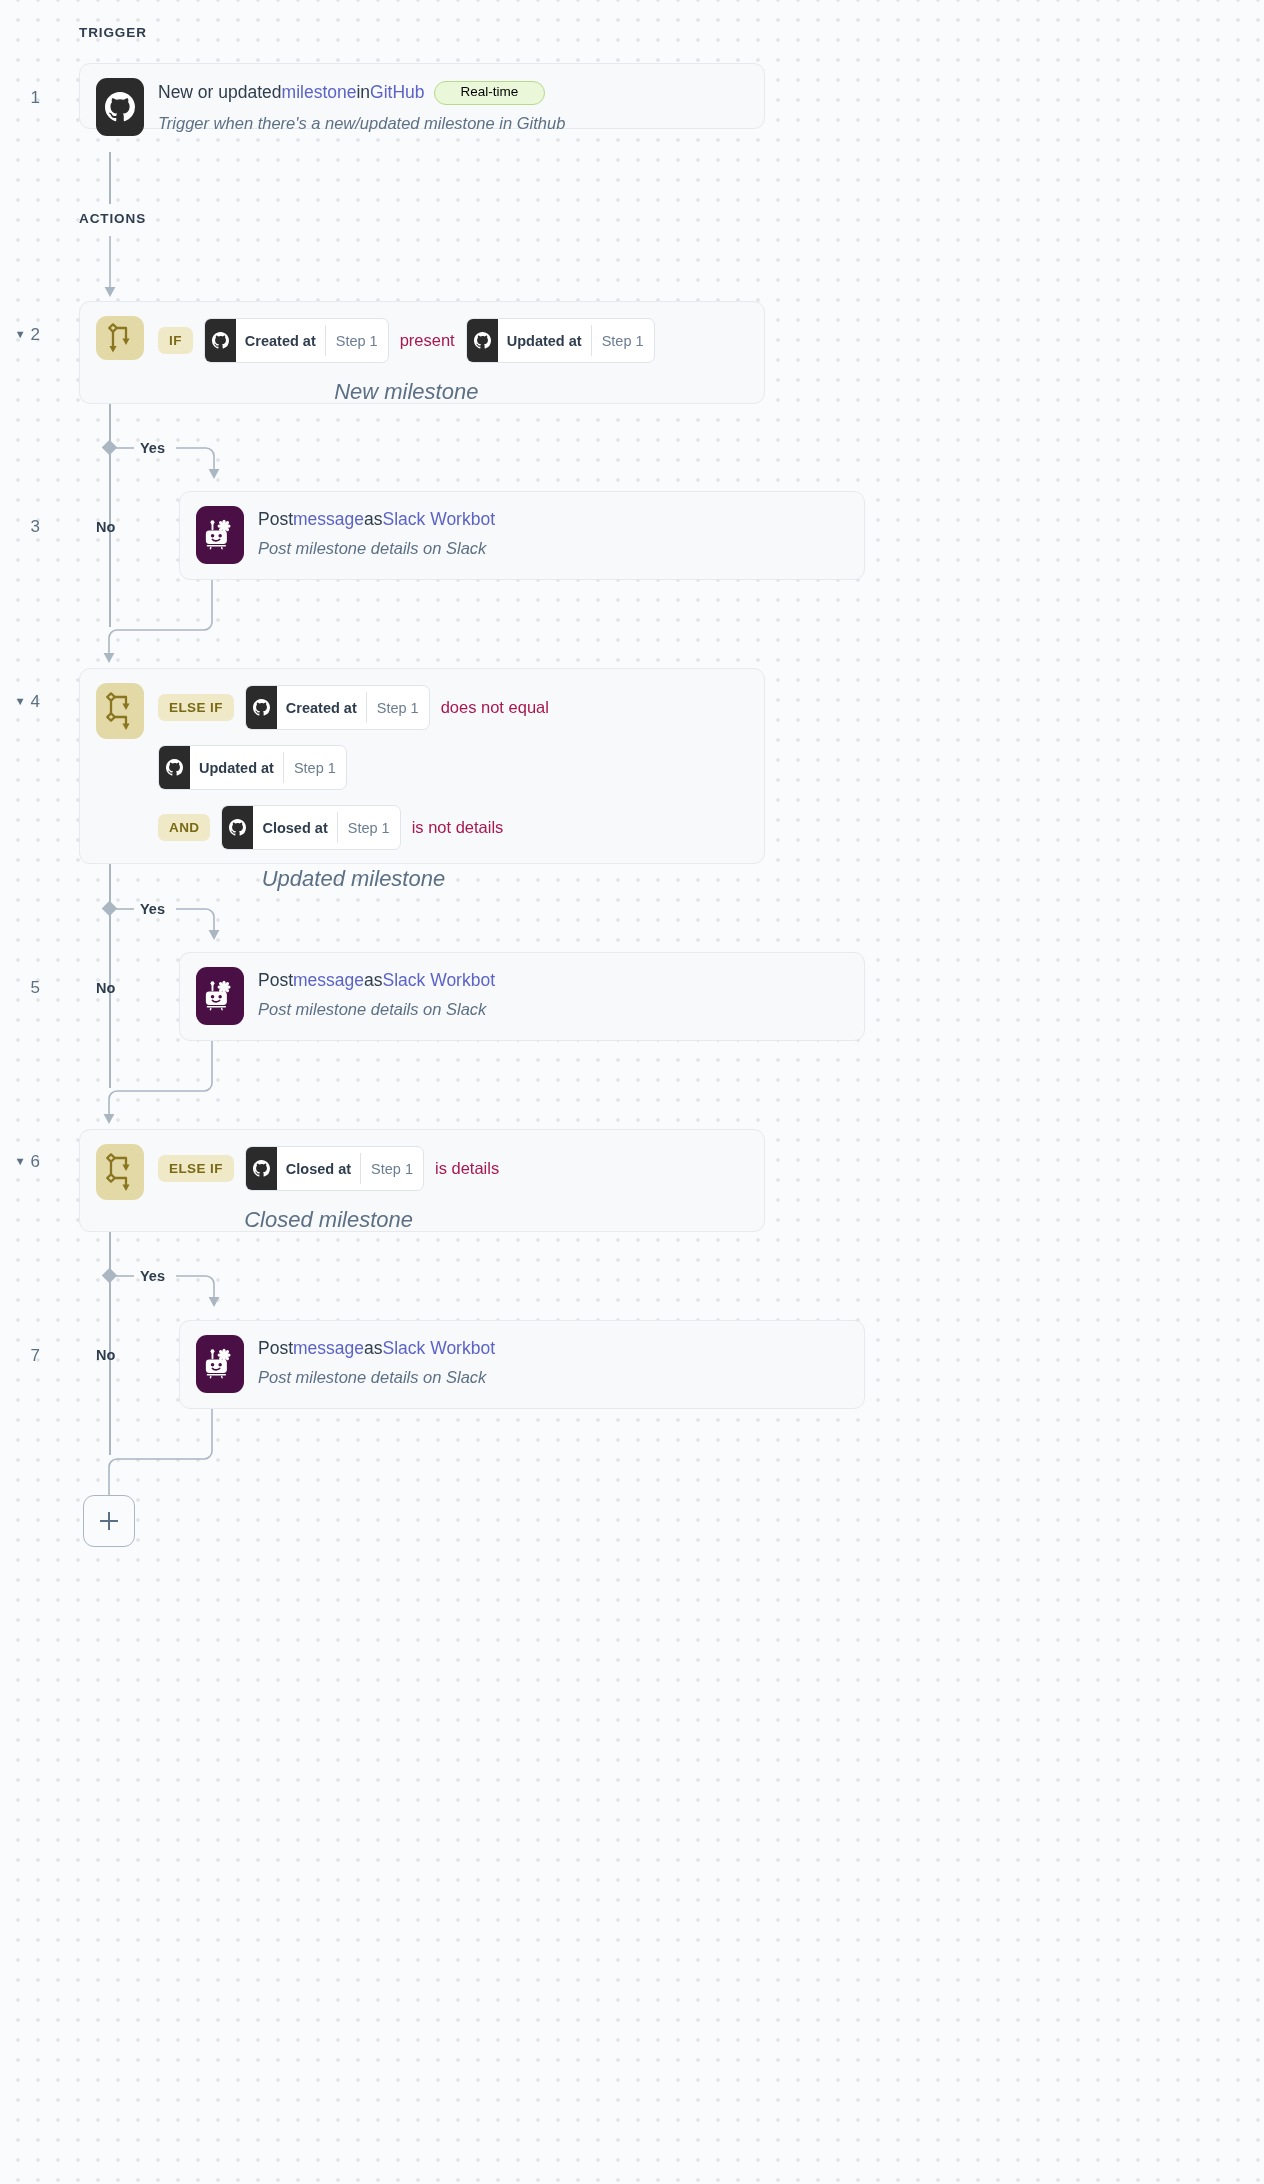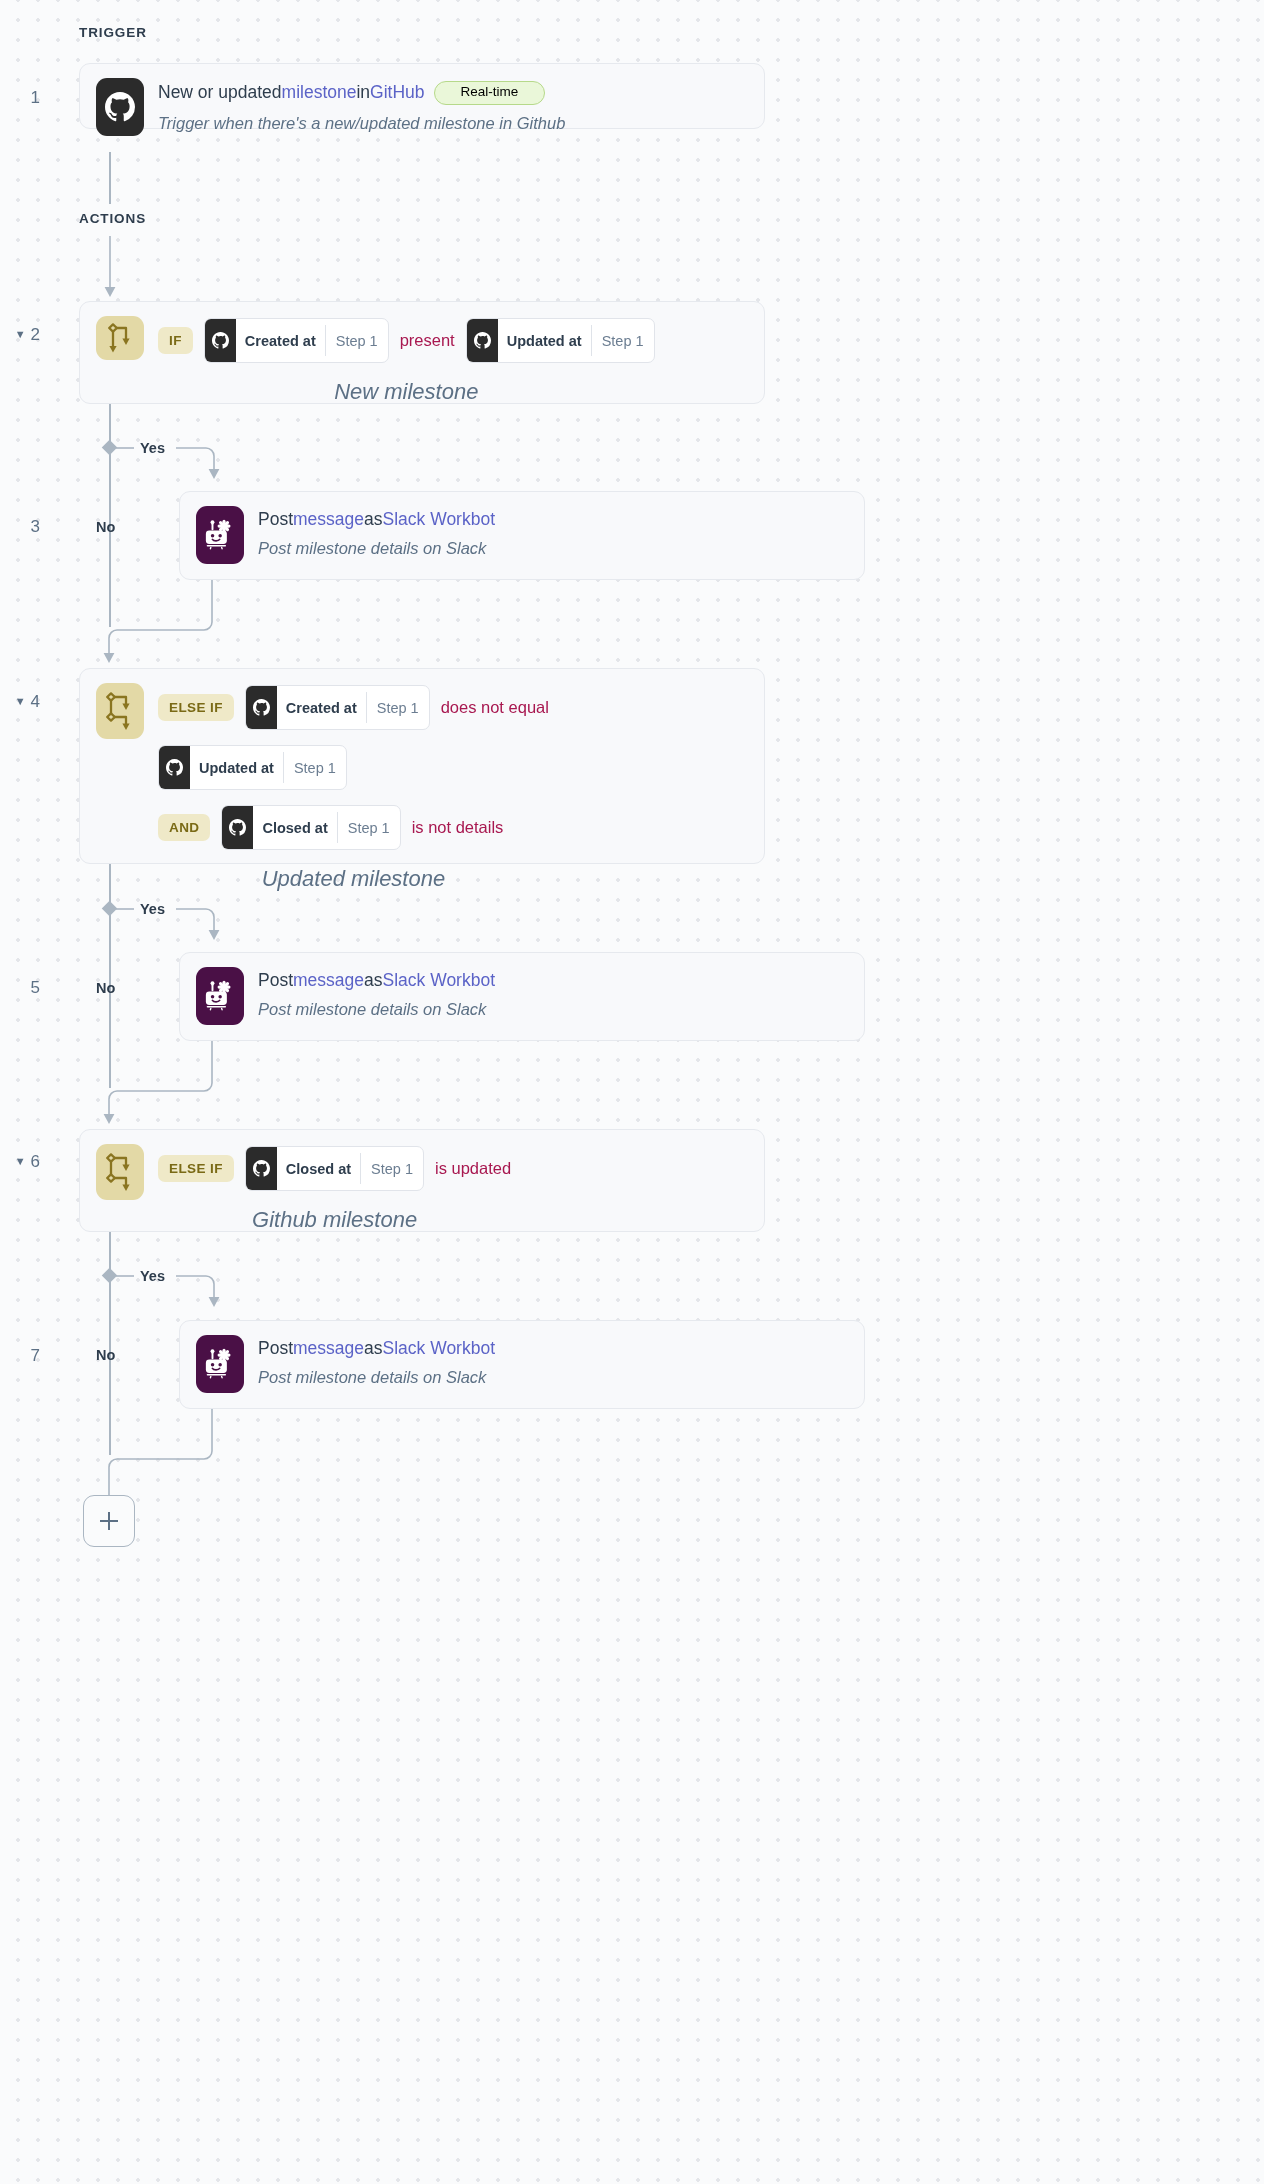--- a/index.html
+++ b/index.html
@@ -532,23 +532,23 @@
           <span class="field-pill">
             <span class="pill-icon">
                 <svg width="17" height="17">
                   <use href="#gh"></use>
                 </svg>
               </span>
             <span class="pill-label">Closed at</span>
             <span class="pill-sep"></span>
             <span class="pill-step">Step 1</span>
           </span>
-          <span class="operator">is updated</span>
-        </div>
-        <div class="cond-desc">Github milestone</div>
+          <span class="operator">is details</span>
+        </div>
+        <div class="cond-desc">Closed milestone</div>
       </div>
     </div>
   </div>
 
   <div class="vline" style="left:109px; top:1232px; height:44px;"></div>
   <div class="diamond" style="left:104px; top:1270px;"></div>
   <div class="vline" style="left:109px; top:1280px; height:175px;"></div>
 
   <svg class="conn" style="left:116px; top:1268px;" width="110" height="16">
     <path d="M0 8 H18" stroke="#aab6c2" stroke-width="1.6" fill="none"></path>

